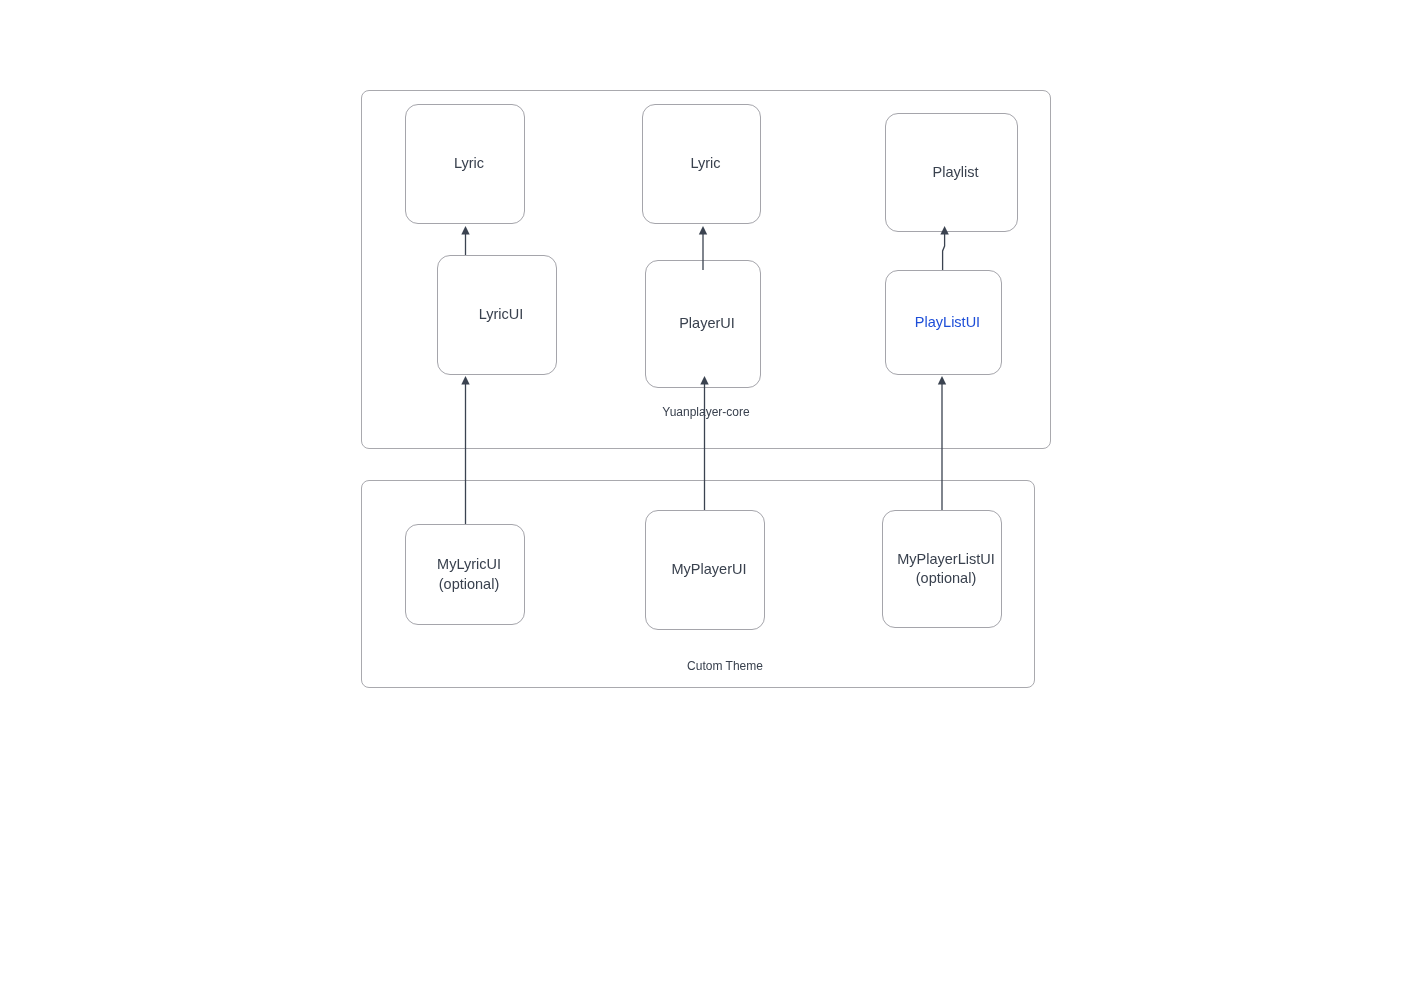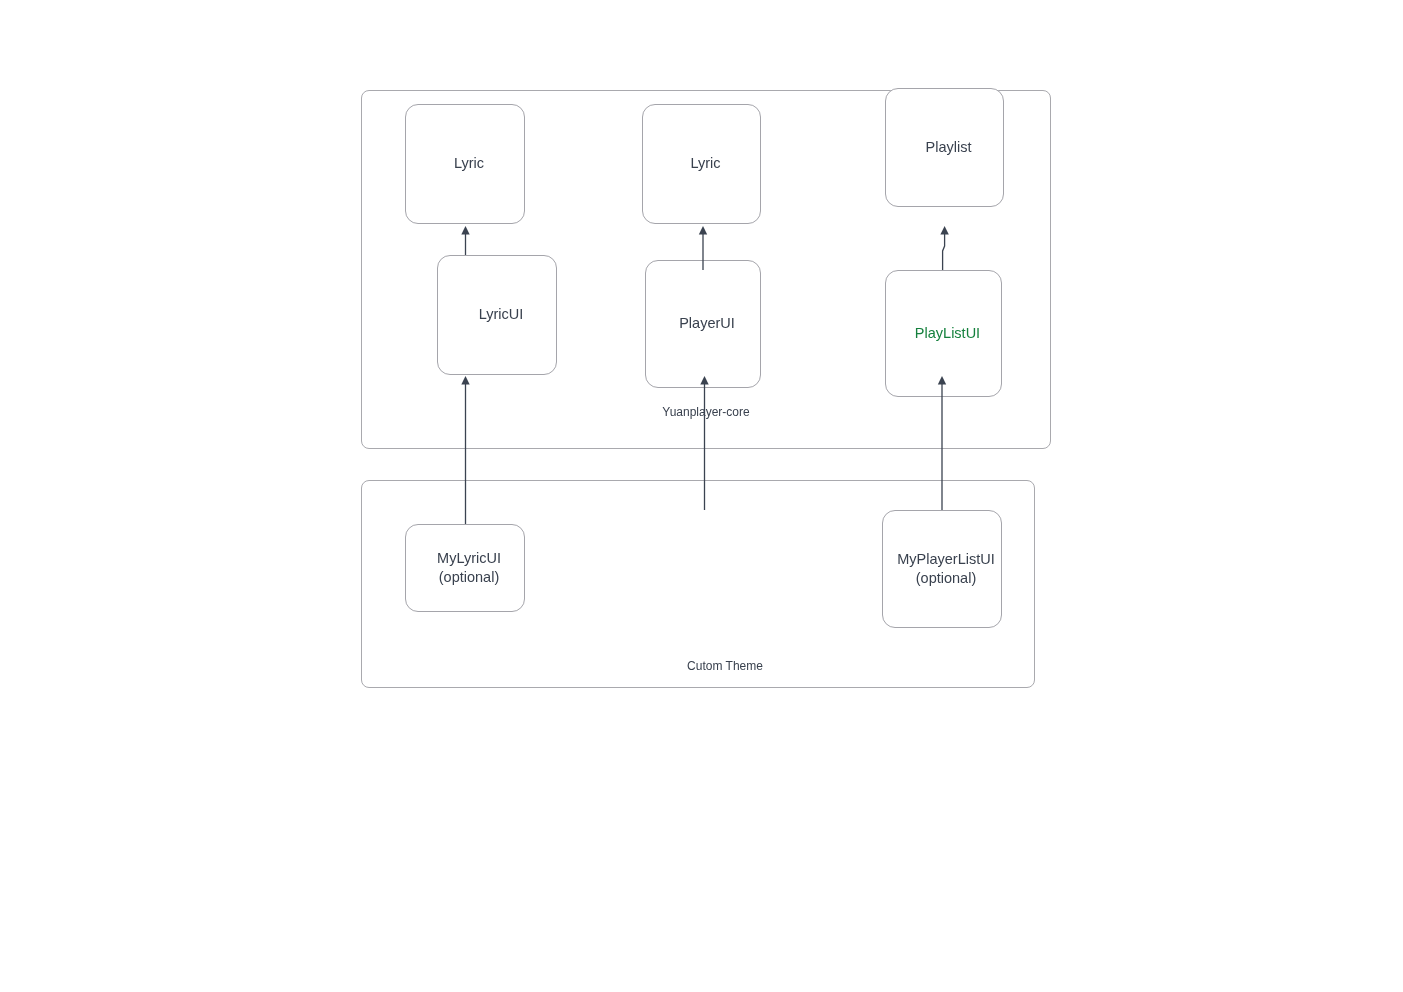--- a/index.html
+++ b/index.html
@@ -65,35 +65,38 @@
   </div>
     <div class="container-box" style="left: 361px; top: 480px; width: 674px; height: 208px; border-color: rgb(169, 169, 174);">
     <div class="container-label" style="left: 330px; top: 185px; color: rgb(57, 65, 78); margin-left: 33px;">Cutom Theme</div>
   </div>
     <div class="node" style="left: 405px; top: 104px; width: 120px; height: 120px; border-color: rgb(165, 165, 171); color: rgb(57, 65, 78);">
     <span class="node-label">Lyric</span>
   </div>
     <div class="node" style="left: 642px; top: 104px; width: 119px; height: 120px; border-color: rgb(165, 165, 171); color: rgb(57, 65, 78);">
     <span class="node-label">Lyric</span>
   </div>
-    <div class="node" style="left: 885px; top: 88px; width: 119px; height: 119px; border-color: rgb(165, 165, 171); color: rgb(57, 65, 78);">
+    <div class="node" style="left: 885px; top: 113px; width: 133px; height: 119px; border-color: rgb(165, 165, 171); color: rgb(57, 65, 78);">
     <span class="node-label">Playlist</span>
   </div>
     <div class="node" style="left: 405px; top: 255px; width: 120px; height: 120px; border-color: rgb(165, 165, 171); color: rgb(57, 65, 78); margin-left: 32px;">
     <span class="node-label">LyricUI</span>
   </div>
     <div class="node" style="left: 645px; top: 260px; width: 116px; height: 128px; border-color: rgb(165, 165, 171); color: rgb(57, 65, 78);">
     <span class="node-label">PlayerUI</span>
   </div>
-    <div class="node" style="left: 885px; top: 270px; width: 117px; height: 127px; border-color: rgb(165, 165, 171); color: #15803d;">
+    <div class="node" style="left: 885px; top: 270px; width: 117px; height: 105px; border-color: rgb(165, 165, 171); color: #1d4ed8;">
     <span class="node-label">PlayListUI</span>
   </div>
-    <div class="node" style="left: 405px; top: 524px; width: 120px; height: 88px; border-color: rgb(165, 165, 171); color: rgb(57, 65, 78);">
+    <div class="node" style="left: 405px; top: 524px; width: 120px; height: 101px; border-color: rgb(165, 165, 171); color: rgb(57, 65, 78);">
     <span class="node-label">MyLyricUI
 (optional)</span>
+  </div>
+    <div class="node" style="left: 645px; top: 510px; width: 120px; height: 120px; border-color: rgb(165, 165, 171); color: rgb(57, 65, 78);">
+    <span class="node-label">MyPlayerUI</span>
   </div>
     <div class="node" style="left: 882px; top: 510px; width: 120px; height: 118px; border-color: rgb(165, 165, 171); color: rgb(57, 65, 78);">
     <span class="node-label">MyPlayerListUI
 (optional)</span>
   </div>
     <svg id="edge-layer" viewBox="0 0 1403 992">
       <g>
         <path d="M465.5,255 L465.5,234" fill="none" stroke="#3b4350" stroke-width="1.3"></path>
         <path d="M465.5,226 L461.3,234.6 L469.7,234.6 Z" fill="#3b4350"></path>
       </g>

